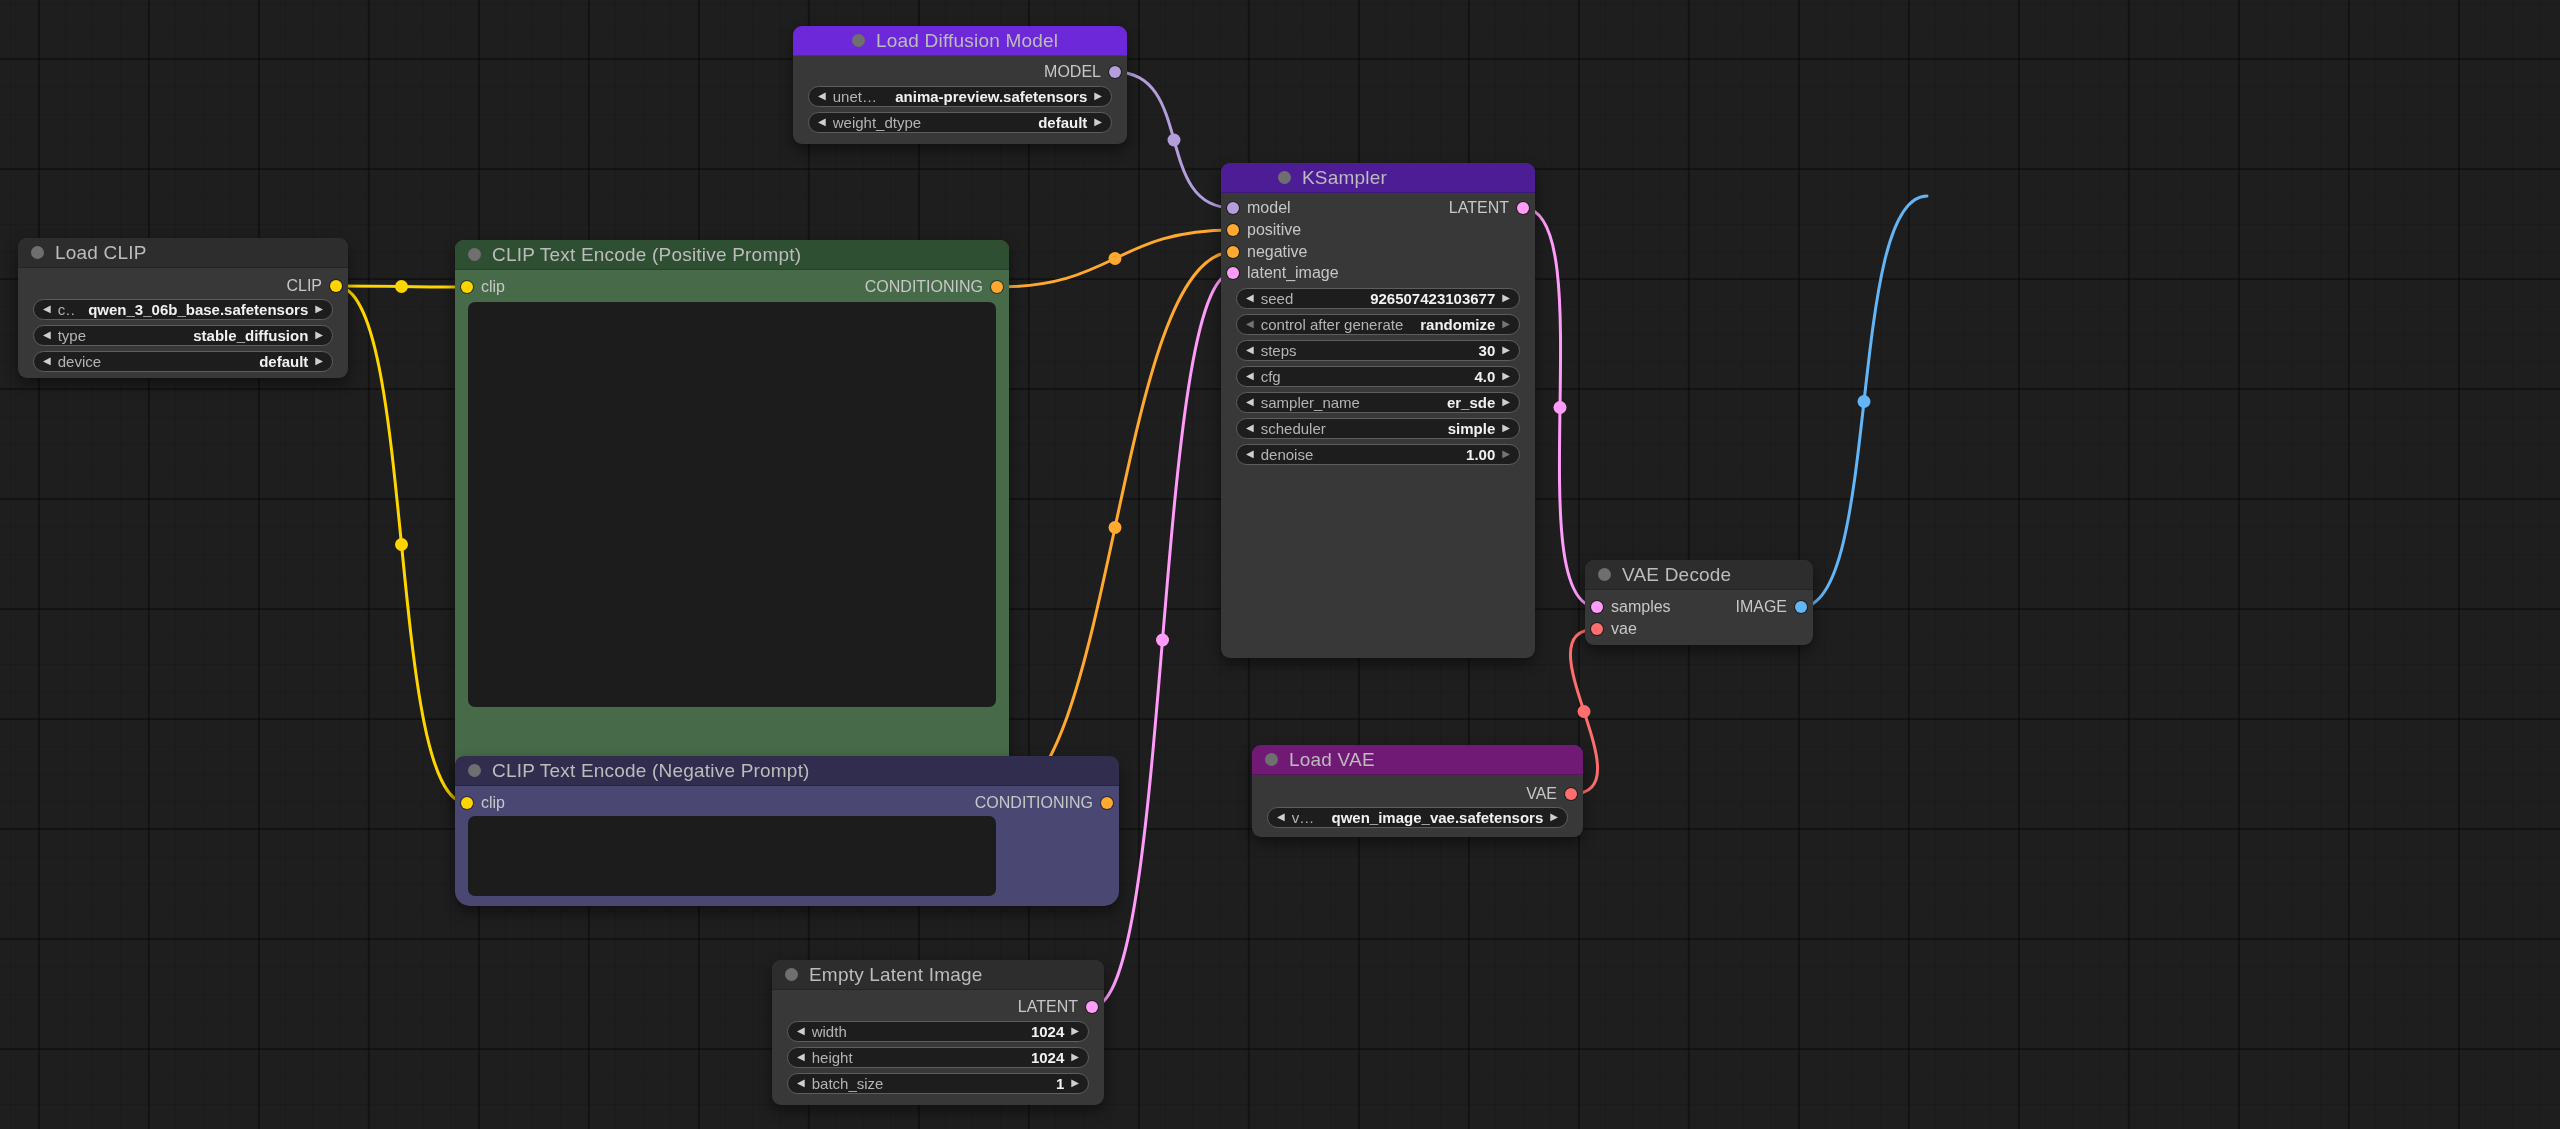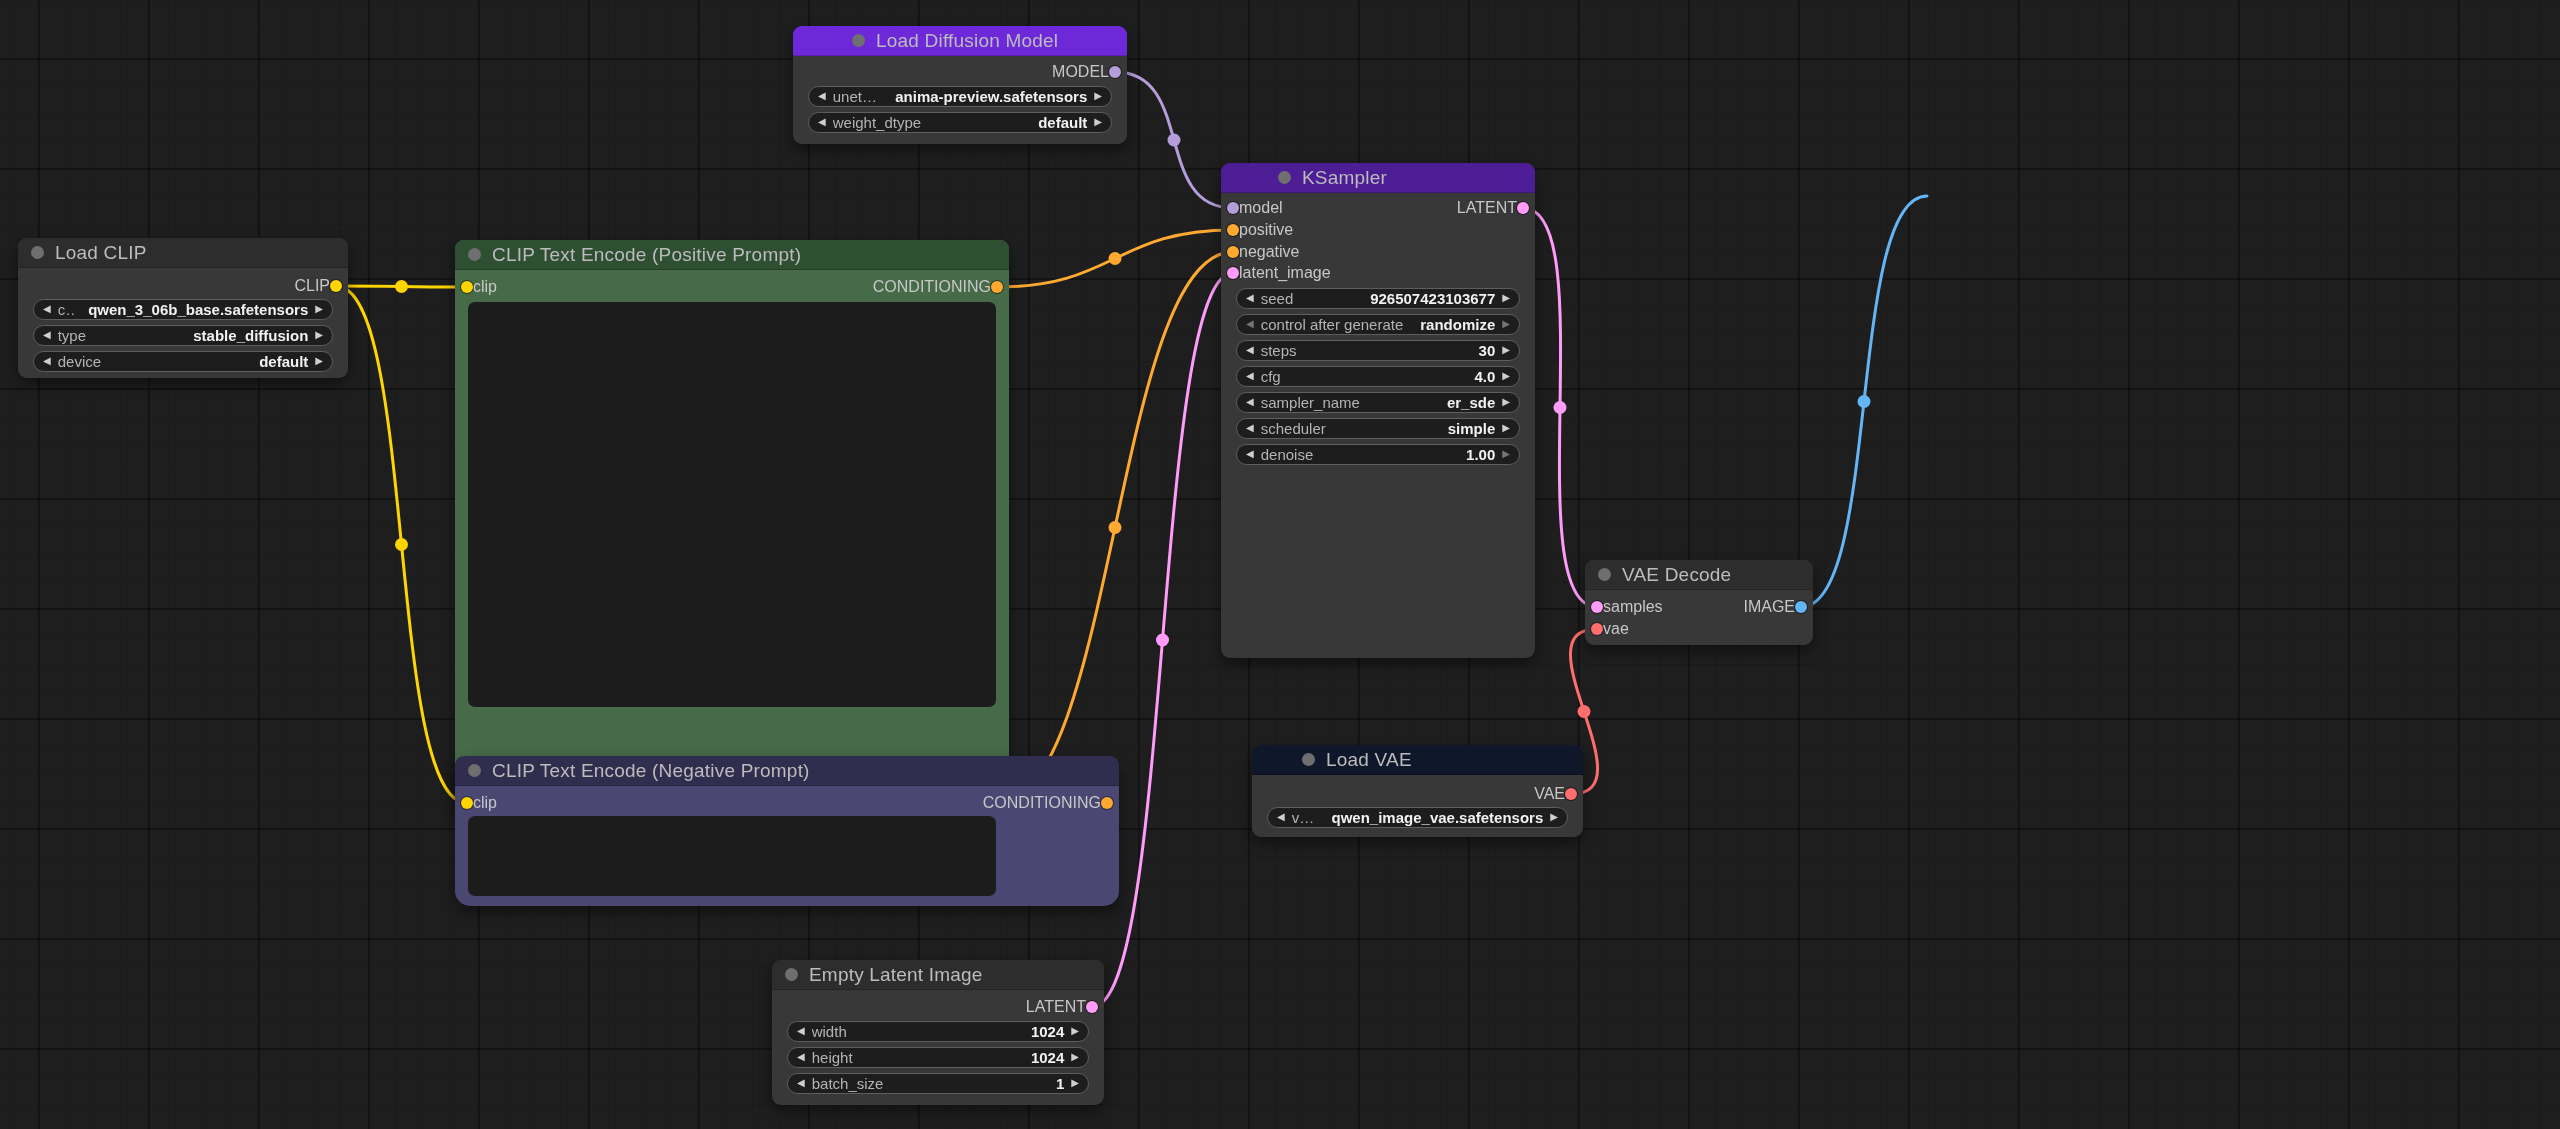--- a/index.html
+++ b/index.html
@@ -15,21 +15,21 @@
     background-size:110px 110px,110px 110px,27.5px 27.5px,27.5px 27.5px;
     background-position:38px 58px,38px 58px,10px 4px,10px 4px;
     font-family:"Liberation Sans",sans-serif;
   }
   svg.links{position:absolute;left:0;top:0;z-index:1}
   .node{position:absolute;z-index:2;border-radius:9px;box-shadow:0 6px 14px rgba(0,0,0,.45)}
   .node-header{height:30px;display:flex;align-items:center;border-radius:9px 9px 0 0;
     font-size:19px;color:#bcbcbc;letter-spacing:.2px;border-bottom:1px solid rgba(0,0,0,.18)}
   .collapse-dot{width:13px;height:13px;border-radius:50%;background:#6f6f6f;margin:0 11px 0 13px;flex:none}
   .node-title{white-space:nowrap}
-  .slot{position:absolute;height:20px;display:flex;align-items:center;gap:0;font-size:16px;color:#c7c7c7}
+  .slot{position:absolute;height:20px;display:flex;align-items:center;gap:8px;font-size:16px;color:#c7c7c7}
   .slot.in{left:6px}
   .slot.out{right:6px;flex-direction:row-reverse}
   .port-dot{width:12px;height:12px;border-radius:50%;flex:none;box-shadow:0 0 0 1px rgba(0,0,0,.45)}
   .widget{position:absolute;height:21px;background:#1d1d1d;border:1px solid #5e5e5e;border-radius:11px;
     display:flex;align-items:center;font-size:15px;color:#b4b4b4;padding:0 9px;gap:7px}
   .widget .arrow{font-size:10px;color:#cfcfcf;line-height:1;flex:none;cursor:pointer}
   .widget .arrow.dim{color:#757575}
   .widget .wlabel{white-space:nowrap;overflow:hidden;text-overflow:ellipsis}
   .widget .spacer{flex:1}
   .widget .wvalue{font-weight:700;color:#f1f1f1;white-space:nowrap}
@@ -232,21 +232,21 @@
       <div class="slot in" style="top: 59px;">
         <span class="port-dot" style="background: rgb(255, 110, 110);"></span>
         <span class="slot-label">vae</span>
       </div>
       <div class="slot out" style="top: 37px;">
         <span class="port-dot" style="background: rgb(100, 181, 246);"></span>
         <span class="slot-label">IMAGE</span>
       </div>
     </div>
     <div class="node" style="left: 1252px; top: 745px; width: 331px; height: 92px; background: rgb(56, 56, 56);">
-      <div class="node-header" style="background: #0f172a; padding-left: 37px;">
+      <div class="node-header" style="background: #701a75;">
         <span class="collapse-dot"></span>
         <span class="node-title">Load VAE</span>
       </div>
       <div class="slot out" style="top: 39px;">
         <span class="port-dot" style="background: rgb(255, 110, 110);"></span>
         <span class="slot-label">VAE</span>
       </div>
       <div class="widget combo" style="top: 61.5px; left: 15px; width: 301px;">
         <span class="arrow">◀</span>
         <span class="wlabel">vae_na ...</span>

